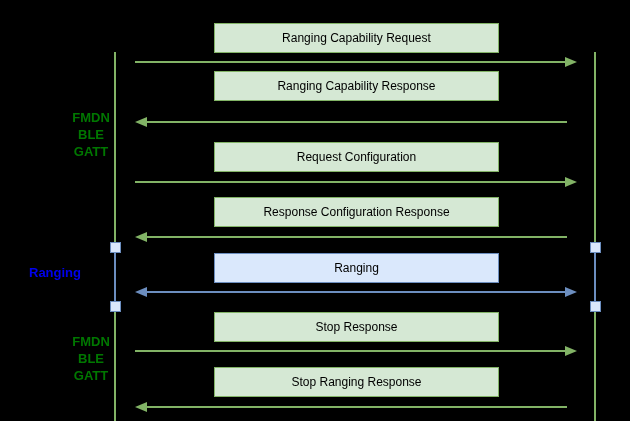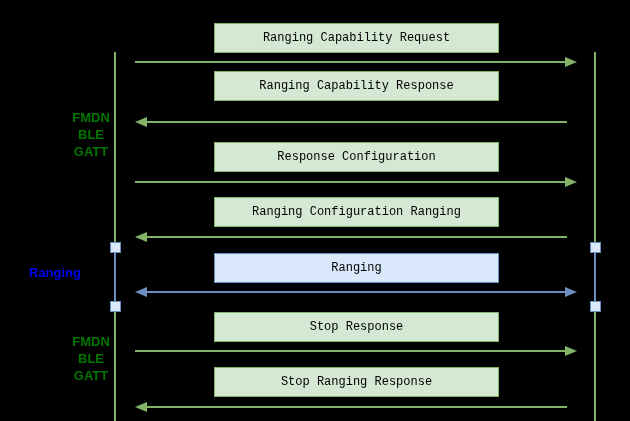--- a/index.html
+++ b/index.html
@@ -7,21 +7,20 @@
     position:relative;width:630px;height:421px;overflow:hidden;
     background:var(--background,#000);
     font-family:"Liberation Sans",sans-serif;
   }
   
   .msg-box{
     position:absolute;left:214px;width:283px;height:28px;
     border:1px solid var(--green_stroke);background:var(--green_fill);
     color:var(--box_text,#000);font-size:12px;line-height:28px;text-align:center;
     white-space:nowrap;
-    font-family:Liberation Mono, monospace;
   }
   .msg-box.blue{border-color:var(--blue_stroke);background:var(--blue_fill);}
   
   .arrow{position:absolute;left:135px;width:442px;height:12px;display:flex;align-items:center;}
   .arrow .line{flex:1 1 auto;height:2px;background:var(--green_stroke);}
   .arrow .head{width:0;height:0;border-top:5px solid transparent;border-bottom:5px solid transparent;}
   .arrow .head.l{border-right:12px solid var(--green_stroke);}
   .arrow .head.r{border-left:12px solid var(--green_stroke);}
   .arrow.blue .line{background:var(--blue_stroke);}
   .arrow.blue .head.l{border-right-color:var(--blue_stroke);}
@@ -74,27 +73,27 @@
     <span class="line"></span>
     <span class="head r"></span>
   </div>
 
   <div class="msg-box" style="top:71px">Ranging Capability Response</div>
   <div class="arrow left" style="top:116px">
     <span class="head l"></span>
     <span class="line"></span>
   </div>
 
-  <div class="msg-box" style="top:142px">Response Configuration</div>
+  <div class="msg-box" style="top:142px">Request Configuration</div>
   <div class="arrow right" style="top:176px">
     <span class="line"></span>
     <span class="head r"></span>
   </div>
 
-  <div class="msg-box" style="top:197px">Ranging Configuration Ranging</div>
+  <div class="msg-box" style="top:197px">Response Configuration Response</div>
   <div class="arrow left" style="top:231px">
     <span class="head l"></span>
     <span class="line"></span>
   </div>
 
   <div class="msg-box blue" style="top:253px">Ranging</div>
   <div class="arrow blue both" style="top:286px">
     <span class="head l"></span>
     <span class="line"></span>
     <span class="head r"></span>

